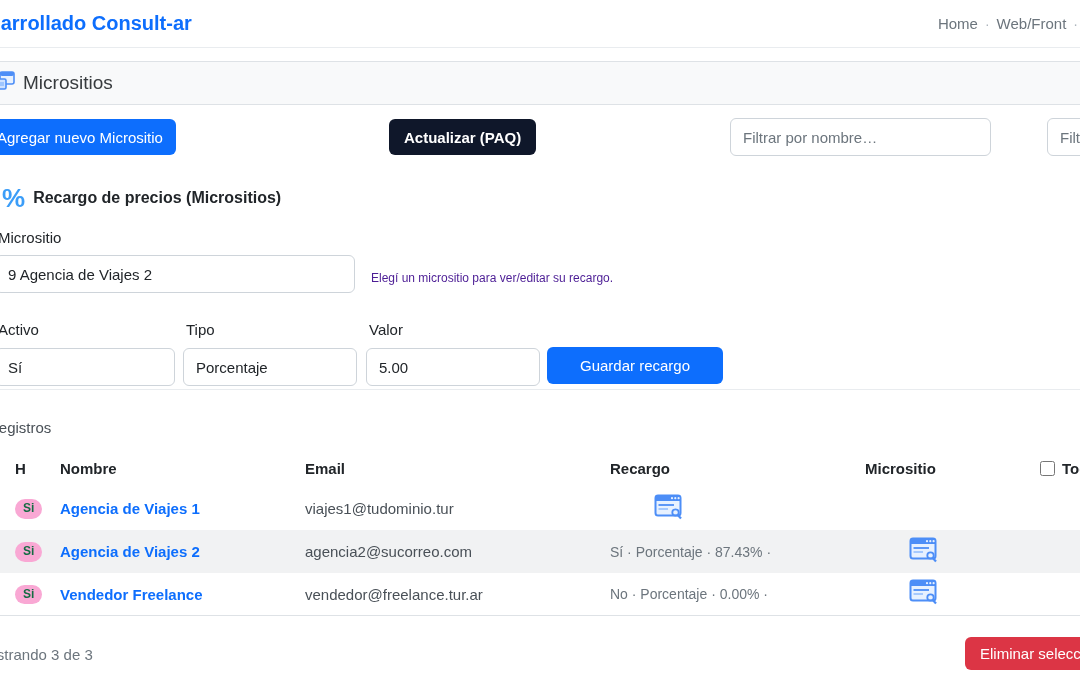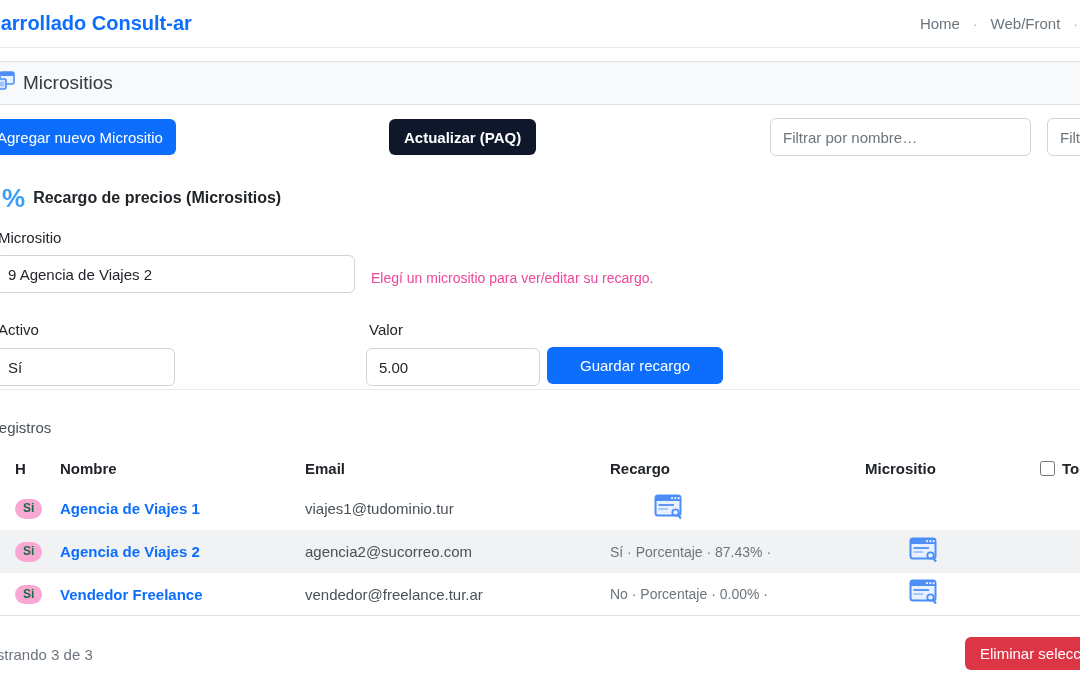--- a/index.html
+++ b/index.html
@@ -5,54 +5,54 @@
   * { box-sizing: border-box; margin: 0; padding: 0; }
   html, body { background: #fff; }
   body { font-family: "Liberation Sans", "DejaVu Sans", sans-serif; color: #212529; }
 
   .viewport { position: relative; width: 1080px; height: 675px; overflow: hidden; background: #fff; }
   .page { width: 1160px; }
 
   
   .navbar { display: flex; align-items: center; height: 48px; border-bottom: 1px solid #e9ecef; padding-right: 82px; }
   .brand { font-size: 20px; font-weight: bold; color: #0d6efd; margin-left: -36px; white-space: nowrap; cursor: pointer; }
-  .nav-links { margin-left: auto; display: flex; align-items: flex-end; gap: 13px; font-size: 15px; color: #6c757d; white-space: nowrap; }
+  .nav-links { margin-left: auto; display: flex; align-items: flex-end; gap: 7px; font-size: 15px; color: #6c757d; white-space: nowrap; }
   .nav-links .sep { color: #adb5bd; font-size: 14px; }
   .nav-links a { color: #6c757d; text-decoration: none; cursor: pointer; }
 
   
   .card-header { margin-top: 13px; height: 44px; background: #f8f9fa; border-top: 1px solid #dee2e6; border-bottom: 1px solid #dee2e6; display: flex; align-items: center; }
   .card-header .win-icon { margin-left: -6px; flex: 0 0 auto; }
   .card-header .title { margin-left: 7px; font-size: 19px; color: #373b3e; }
 
   
   .toolbar { position: relative; height: 38px; margin-top: 13px; }
   .btn { display: inline-flex; align-items: center; justify-content: center; border: none; border-radius: 6px; font-size: 15px; cursor: pointer; font-family: inherit; white-space: nowrap; }
   .btn-primary { background: #0d6efd; color: #fff; }
   .btn-success { background: #0f172a; color: #fff; font-weight: bold; }
   .btn-danger  { background: #dc3545; color: #fff; }
   .toolbar .add-btn   { position: absolute; left: -16px; top: 1px; height: 36px; padding: 0 13px; }
   .toolbar .paq-btn   { position: absolute; left: 389px; top: 1px; height: 36px; padding: 0 15px; }
   .filter-input { height: 38px; border: 1px solid #ced4da; border-radius: 6px; padding: 0 12px; font-size: 15px; color: #212529; font-family: inherit; }
   .filter-input::placeholder { color: #6c757d; opacity: 1; }
-  .toolbar .filter-name { position: absolute; left: 770px; top: 0; width: 261px; }
+  .toolbar .filter-name { position: absolute; left: 730px; top: 0; width: 261px; }
   .toolbar .filter-two  { position: absolute; left: 1047px; top: 0; width: 150px; }
 
   
   .section-title { display: flex; align-items: center; margin-top: 28px; height: 28px; }
   .pct-icon { font-size: 26px; font-weight: bold; color: #3b9df8; margin-left: 2px; line-height: 1; }
   .section-title .txt { margin-left: 8px; font-size: 16px; font-weight: bold; color: #212529; }
 
   .field-label { font-size: 15px; color: #212529; }
   .ctrl { height: 38px; border: 1px solid #ced4da; border-radius: 6px; background: #fff; display: flex; align-items: center; padding: 0 12px; font-size: 15px; color: #212529; cursor: pointer; }
 
   .micrositio-label { margin-top: 17px; margin-left: -2px; }
   .micrositio-row { display: flex; align-items: center; margin-top: 9px; }
   .micrositio-select { margin-left: -5px; width: 360px; }
-  .helper { margin-left: 16px; margin-top: 8px; font-size: 14px; color: #ec4899; }
+  .helper { margin-left: 16px; margin-top: 8px; font-size: 12px; color: #4c1d95; }
 
   .recargo-grid { position: relative; margin-top: 28px; height: 63px; }
   .fg { position: absolute; top: 0; }
   .fg .field-label { margin-left: 3px; }
   .fg .ctrl { margin-top: 10px; }
   .fg-activo { left: -5px; width: 180px; }
   .fg-tipo   { left: 183px; width: 174px; }
   .fg-valor  { left: 366px; width: 174px; }
   .save-btn  { position: absolute; left: 547px; top: 26px; width: 176px; height: 37px; }
 
@@ -125,20 +125,24 @@
     <div class="field-label micrositio-label">Micrositio</div>
     <div class="micrositio-row">
       <div class="ctrl micrositio-select">9 Agencia de Viajes 2</div>
       <div class="helper">Elegí un micrositio para ver/editar su recargo.</div>
     </div>
 
     <div class="recargo-grid">
       <div class="fg fg-activo">
         <div class="field-label">Activo</div>
         <div class="ctrl">Sí</div>
+      </div>
+      <div class="fg fg-tipo">
+        <div class="field-label">Tipo</div>
+        <div class="ctrl">Porcentaje</div>
       </div>
       <div class="fg fg-valor">
         <div class="field-label">Valor</div>
         <div class="ctrl">5.00</div>
       </div>
       <button class="btn btn-primary save-btn">Guardar recargo</button>
     </div>
 
     <hr class="divider">
 

